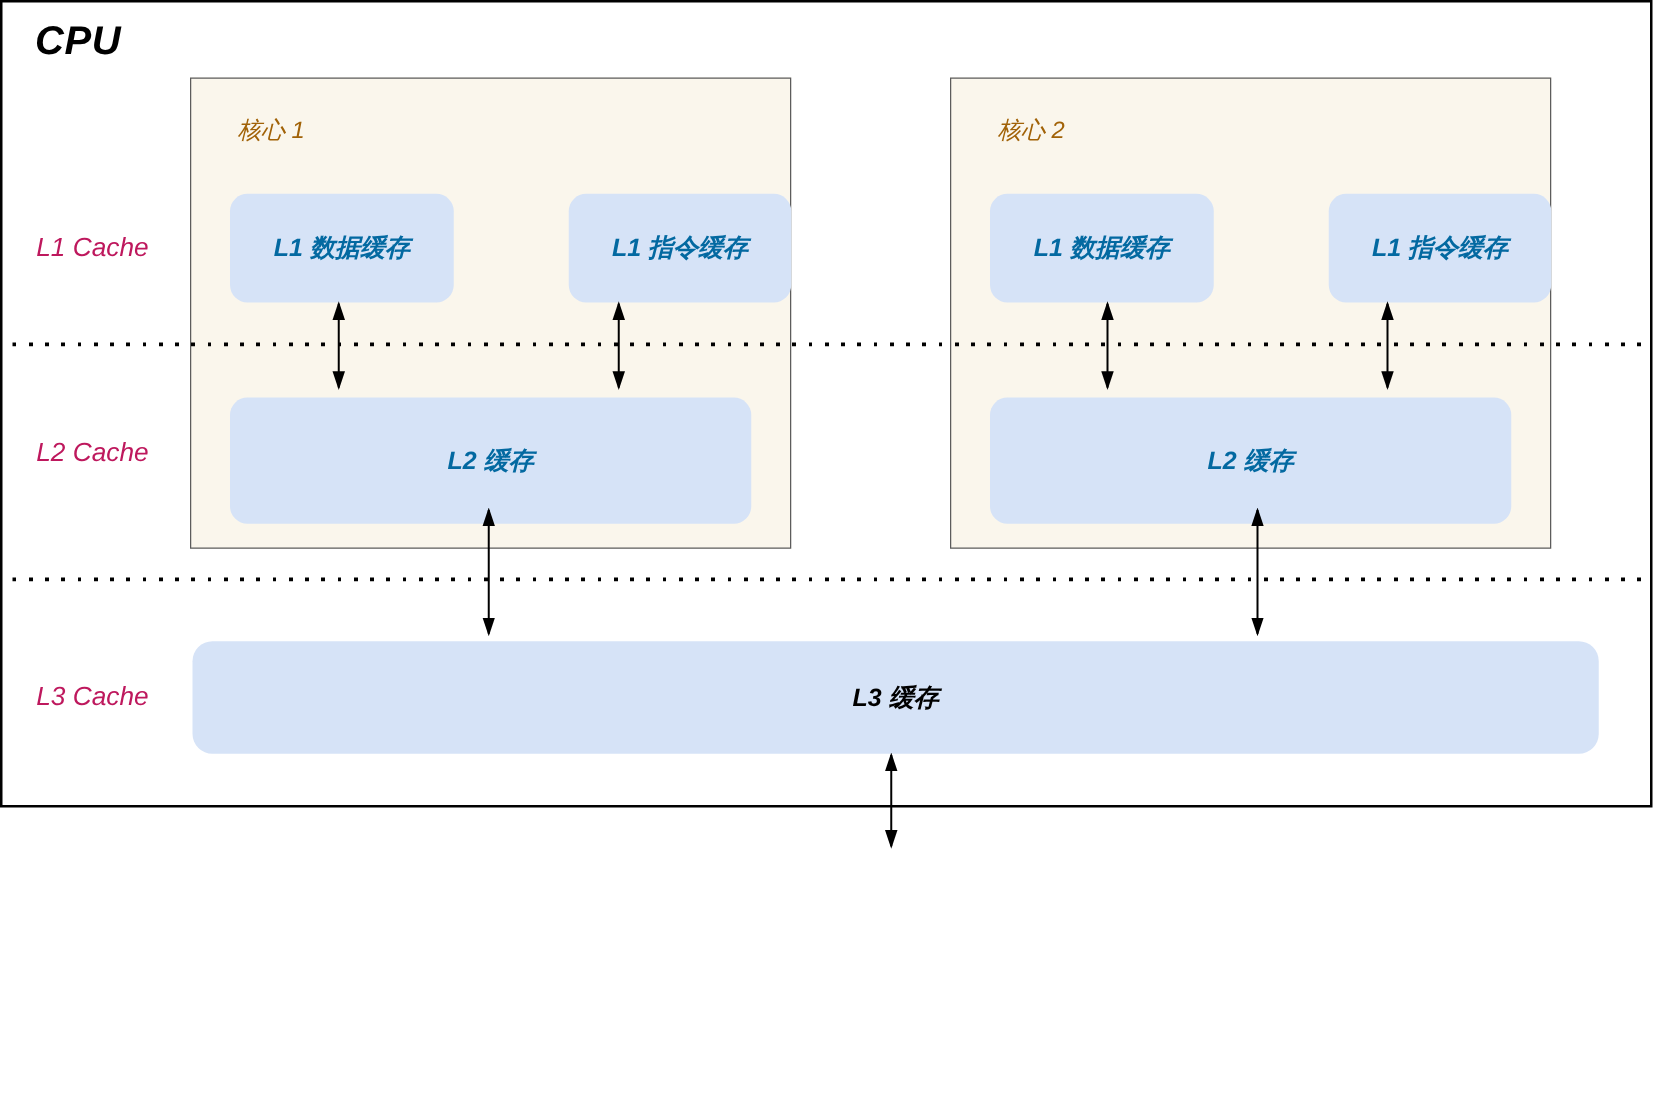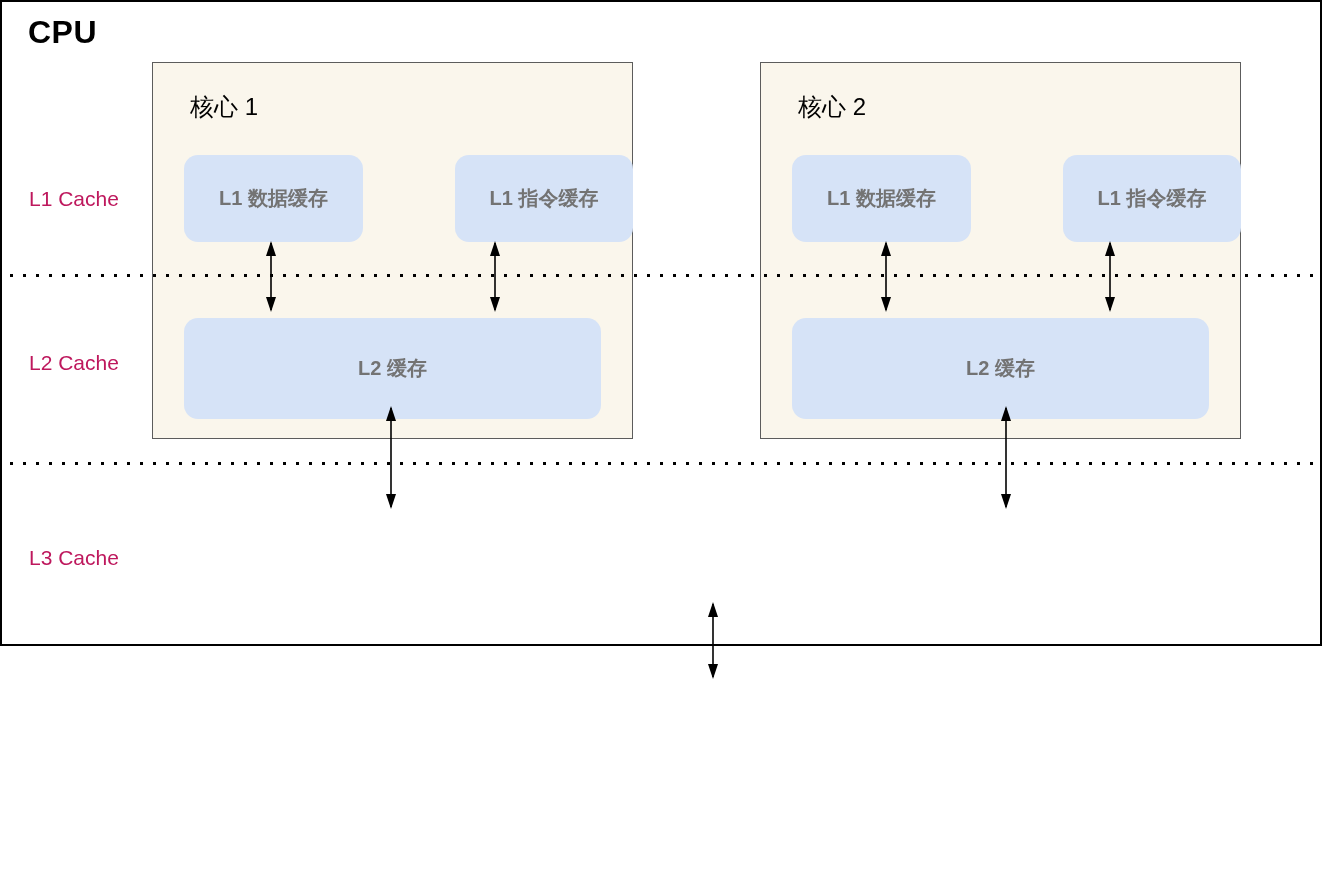--- a/index.html
+++ b/index.html
@@ -5,20 +5,21 @@
   * { margin: 0; padding: 0; box-sizing: border-box; }
   html, body { background: #ffffff; }
   .canvas {
     position: relative;
     width: 1325px;
     height: 881px;
     background: #ffffff;
     font-family: "Liberation Sans", "DejaVu Sans", sans-serif;
     color: #000;
     overflow: hidden;
+    font-style: italic;
   }
 
   
   .cpu-box {
     position: absolute;
     left: 0; top: 0;
     width: 1322px; height: 646px;
     border: 2px solid #000;
     background: #ffffff;
   }
@@ -49,36 +50,36 @@
     width: 481px;
     height: 377px;
     background: #faf6ec;
     border: 1px solid #5c5c5c;
   }
   .core-1 { left: 150px; }
   .core-2 { left: 758px; }
   .core-title {
     position: absolute;
     left: 37px; top: 28px;
-    font-size: 24px;
-    color: #000000;
+    font-size: 19px;
+    color: #a16207;
     white-space: nowrap;
   }
 
   
   .cache-box {
     position: absolute;
     background: #d6e3f7;
     border-radius: 14px;
     display: flex;
     align-items: center;
     justify-content: center;
     font-size: 20px;
     font-weight: bold;
-    color: #737373;
+    color: #0369a1;
     white-space: nowrap;
   }
   .l1-data  { left: 31px;  top: 92px;  width: 179px; height: 87px; }
   .l1-instr { left: 256px; top: 92px;  width: 178px; height: 87px; margin-left: 46px; }
   .l2-box   { left: 31px;  top: 255px; width: 417px; height: 101px; }
 
   .l3-box {
     position: absolute;
     left: 152px; top: 511px;
     width: 1125px; height: 90px;
@@ -141,20 +142,21 @@
       <div class="cache-box l2-box">L2 缓存</div>
     </div>
 
     <div class="core core-2">
       <div class="core-title">核心 2</div>
       <div class="cache-box l1-data">L1 数据缓存</div>
       <div class="cache-box l1-instr">L1 指令缓存</div>
       <div class="cache-box l2-box">L2 缓存</div>
     </div>
 
+    <div class="l3-box">L3 缓存</div>
   </div>
 
   <div class="dotted-line dotted-1"></div>
   <div class="dotted-line dotted-2"></div>
 
 
   <svg class="arrow-layer" width="1325" height="881" viewBox="0 0 1325 881" xmlns="http://www.w3.org/2000/svg">
     <defs>
       <marker id="ah" viewBox="0 0 15 12" refX="13" refY="6" markerWidth="15" markerHeight="12" markerUnits="userSpaceOnUse" orient="auto-start-reverse">
         <path d="M0,1 L15,6 L0,11 Z" fill="#000"></path>

